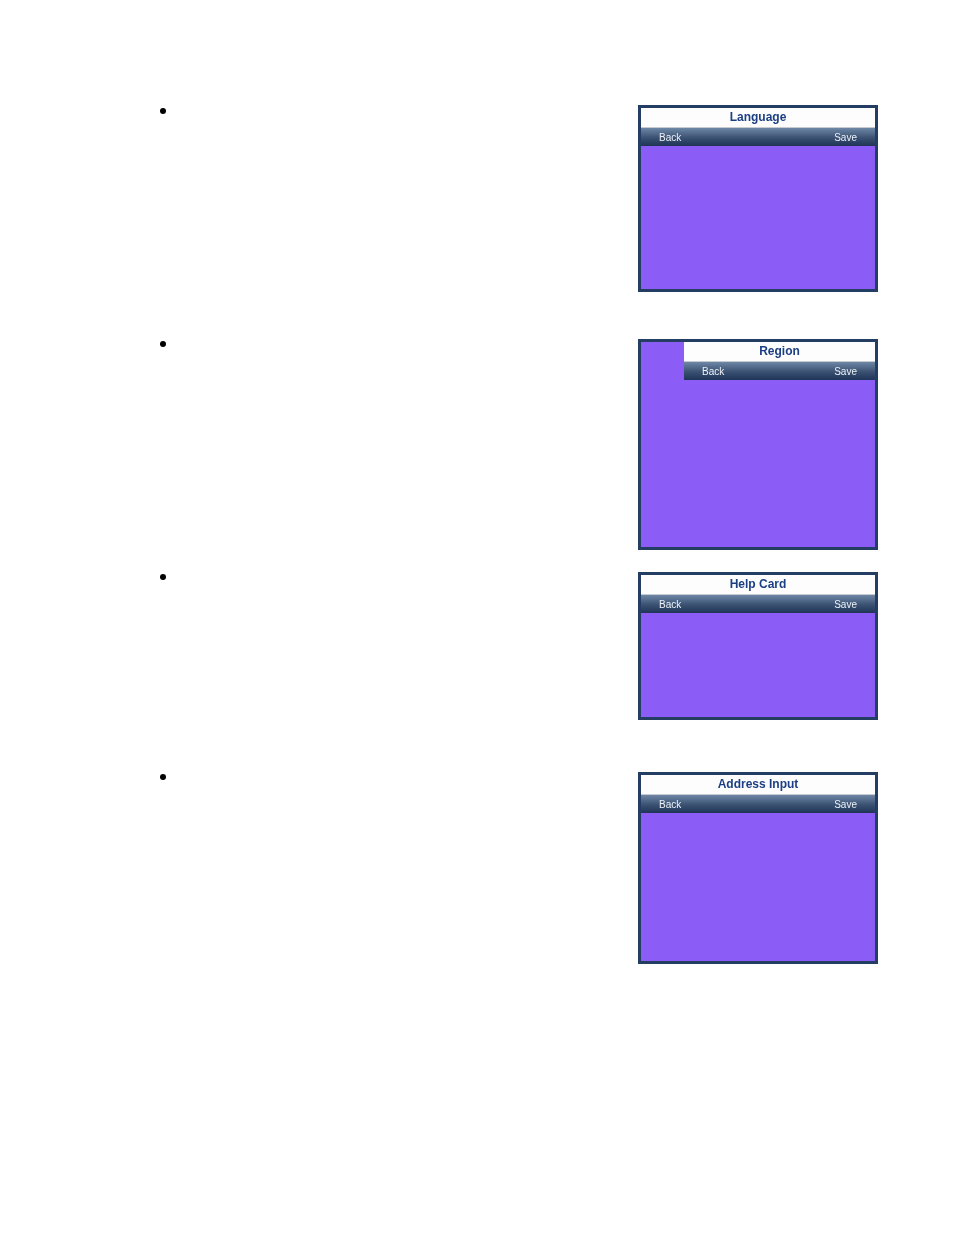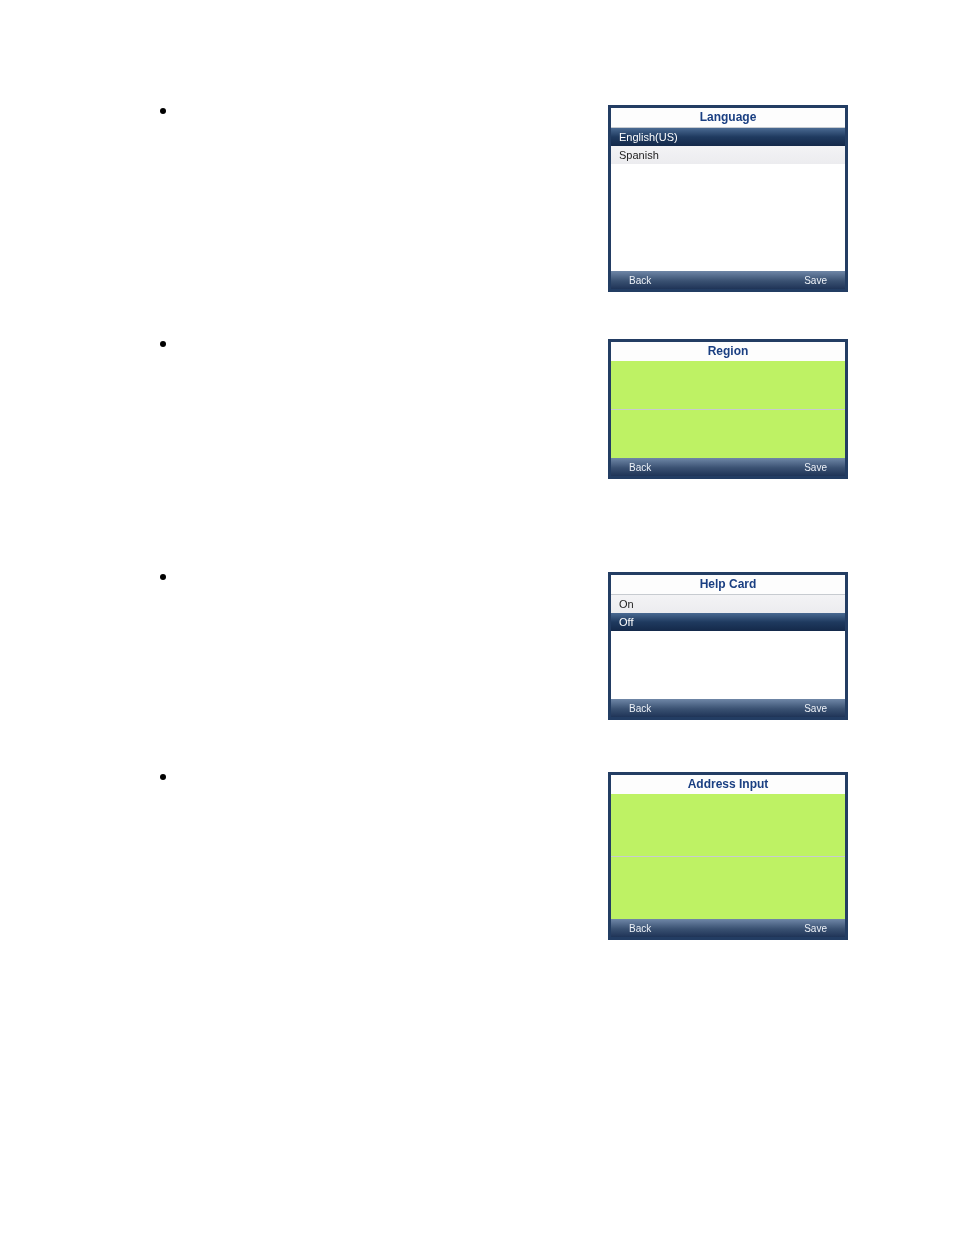--- a/index.html
+++ b/index.html
@@ -18,28 +18,27 @@
   .bullet {
     width: 6px;
     height: 6px;
     background: #000;
     border-radius: 50%;
   }
 
   
   .panel {
     position: absolute;
-    left: 608px;
+    left: 638px;
     width: 240px;
     border: 3px solid #233d63;
-    background: #bef264;
+    background: #8b5cf6;
     box-sizing: border-box;
     display: flex;
     flex-direction: column;
-    justify-content: space-between;
   }
   .panel-title {
     text-align: center;
     font-size: 12px;
     font-weight: bold;
     color: #1a3f82;
     padding: 2px 0 3px 0;
     background: #fdfdfd;
   }
   .panel-rule {
@@ -84,50 +83,42 @@
 <body>
 
 <div class="page" id="page">
     <div class="bullet" style="position: absolute; left: 160px; top: 108px;"></div>
     <div class="bullet" style="position: absolute; left: 160px; top: 341px;"></div>
     <div class="bullet" style="position: absolute; left: 160px; top: 574px;"></div>
     <div class="bullet" style="position: absolute; left: 160px; top: 774px;"></div>
     <div class="panel" style="top: 105px; height: 187px;">
       <div class="panel-title">Language</div>
       <div class="panel-rule"></div>
-      <div class="panel-body">
-        <div class="opt opt-sel">English(US)</div>
-        <div class="opt opt-alt">Spanish</div>
-      </div>
       <div class="panel-footer">
         <span>Back</span>
         <span>Save</span>
       </div>
     </div>
-    <div class="panel" style="top: 339px; height: 140px;">
+    <div class="panel" style="top: 339px; height: 211px; padding-left: 43px;">
       <div class="panel-title">Region</div>
       <div class="panel-rule"></div>
       <div class="panel-footer">
         <span>Back</span>
         <span>Save</span>
       </div>
     </div>
     <div class="panel" style="top: 572px; height: 148px;">
       <div class="panel-title">Help Card</div>
       <div class="panel-rule"></div>
-      <div class="panel-body">
-        <div class="opt opt-alt">On</div>
-        <div class="opt opt-sel">Off</div>
-      </div>
       <div class="panel-footer">
         <span>Back</span>
         <span>Save</span>
       </div>
     </div>
-    <div class="panel" style="top: 772px; height: 168px;">
+    <div class="panel" style="top: 772px; height: 192px;">
       <div class="panel-title">Address Input</div>
       <div class="panel-rule"></div>
       <div class="panel-footer">
         <span>Back</span>
         <span>Save</span>
       </div>
     </div>
   </div>
 
 </body></html>

